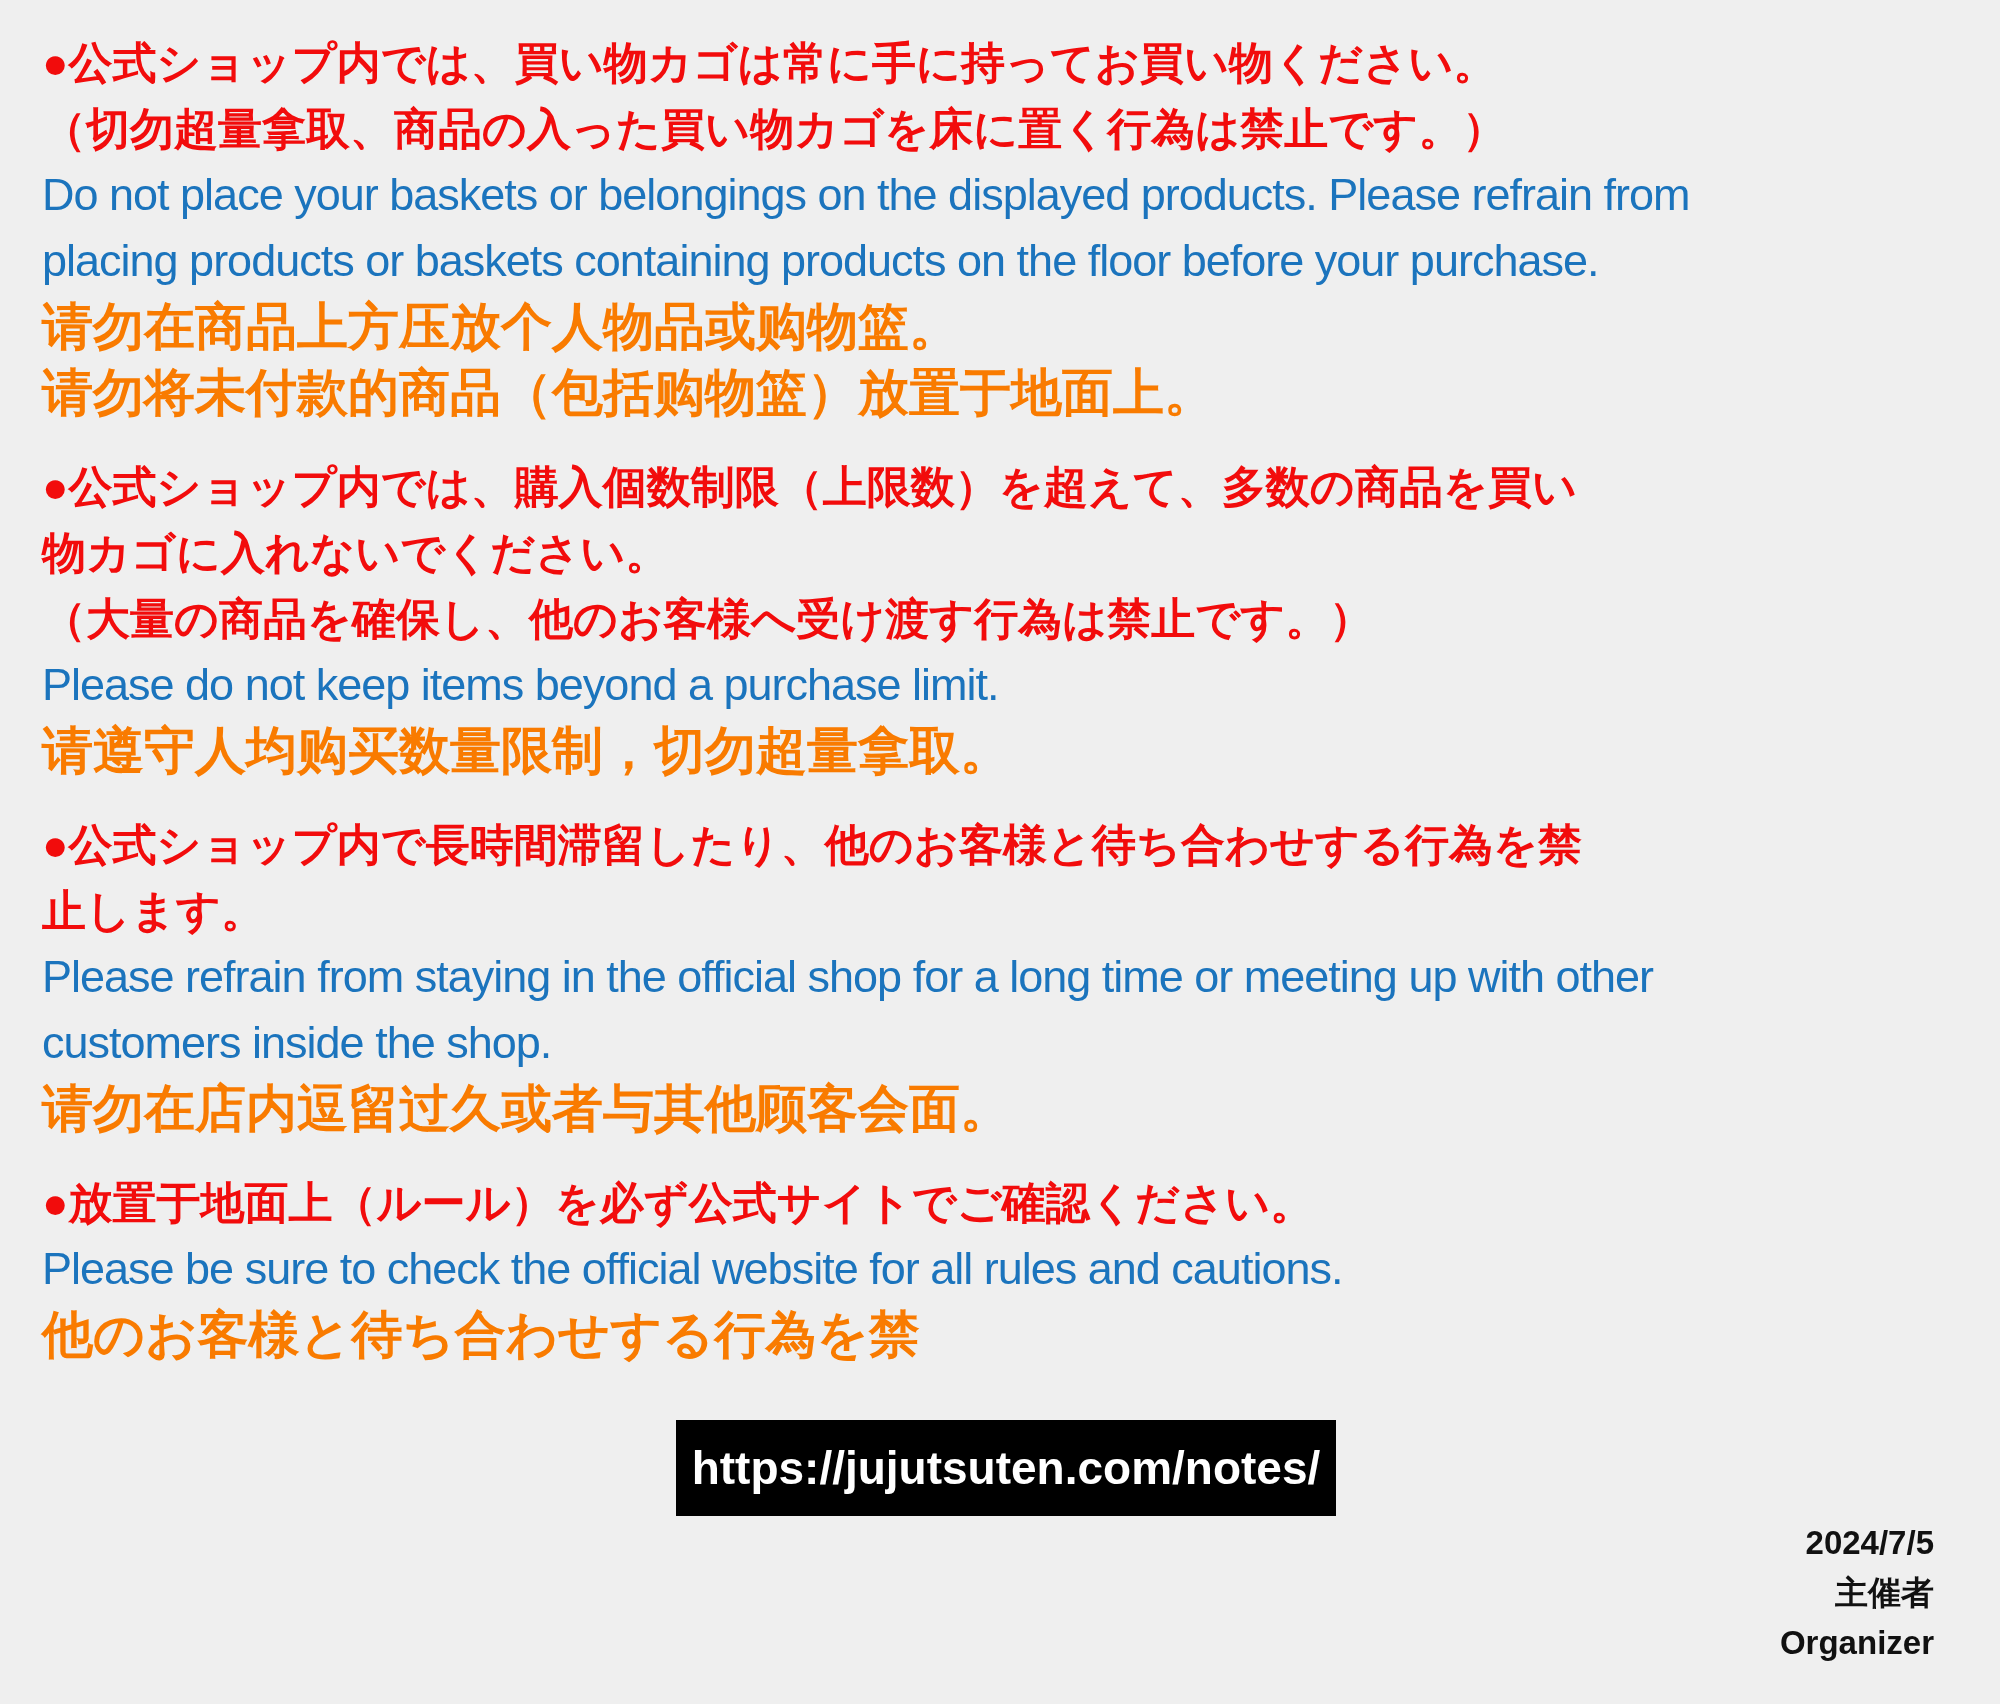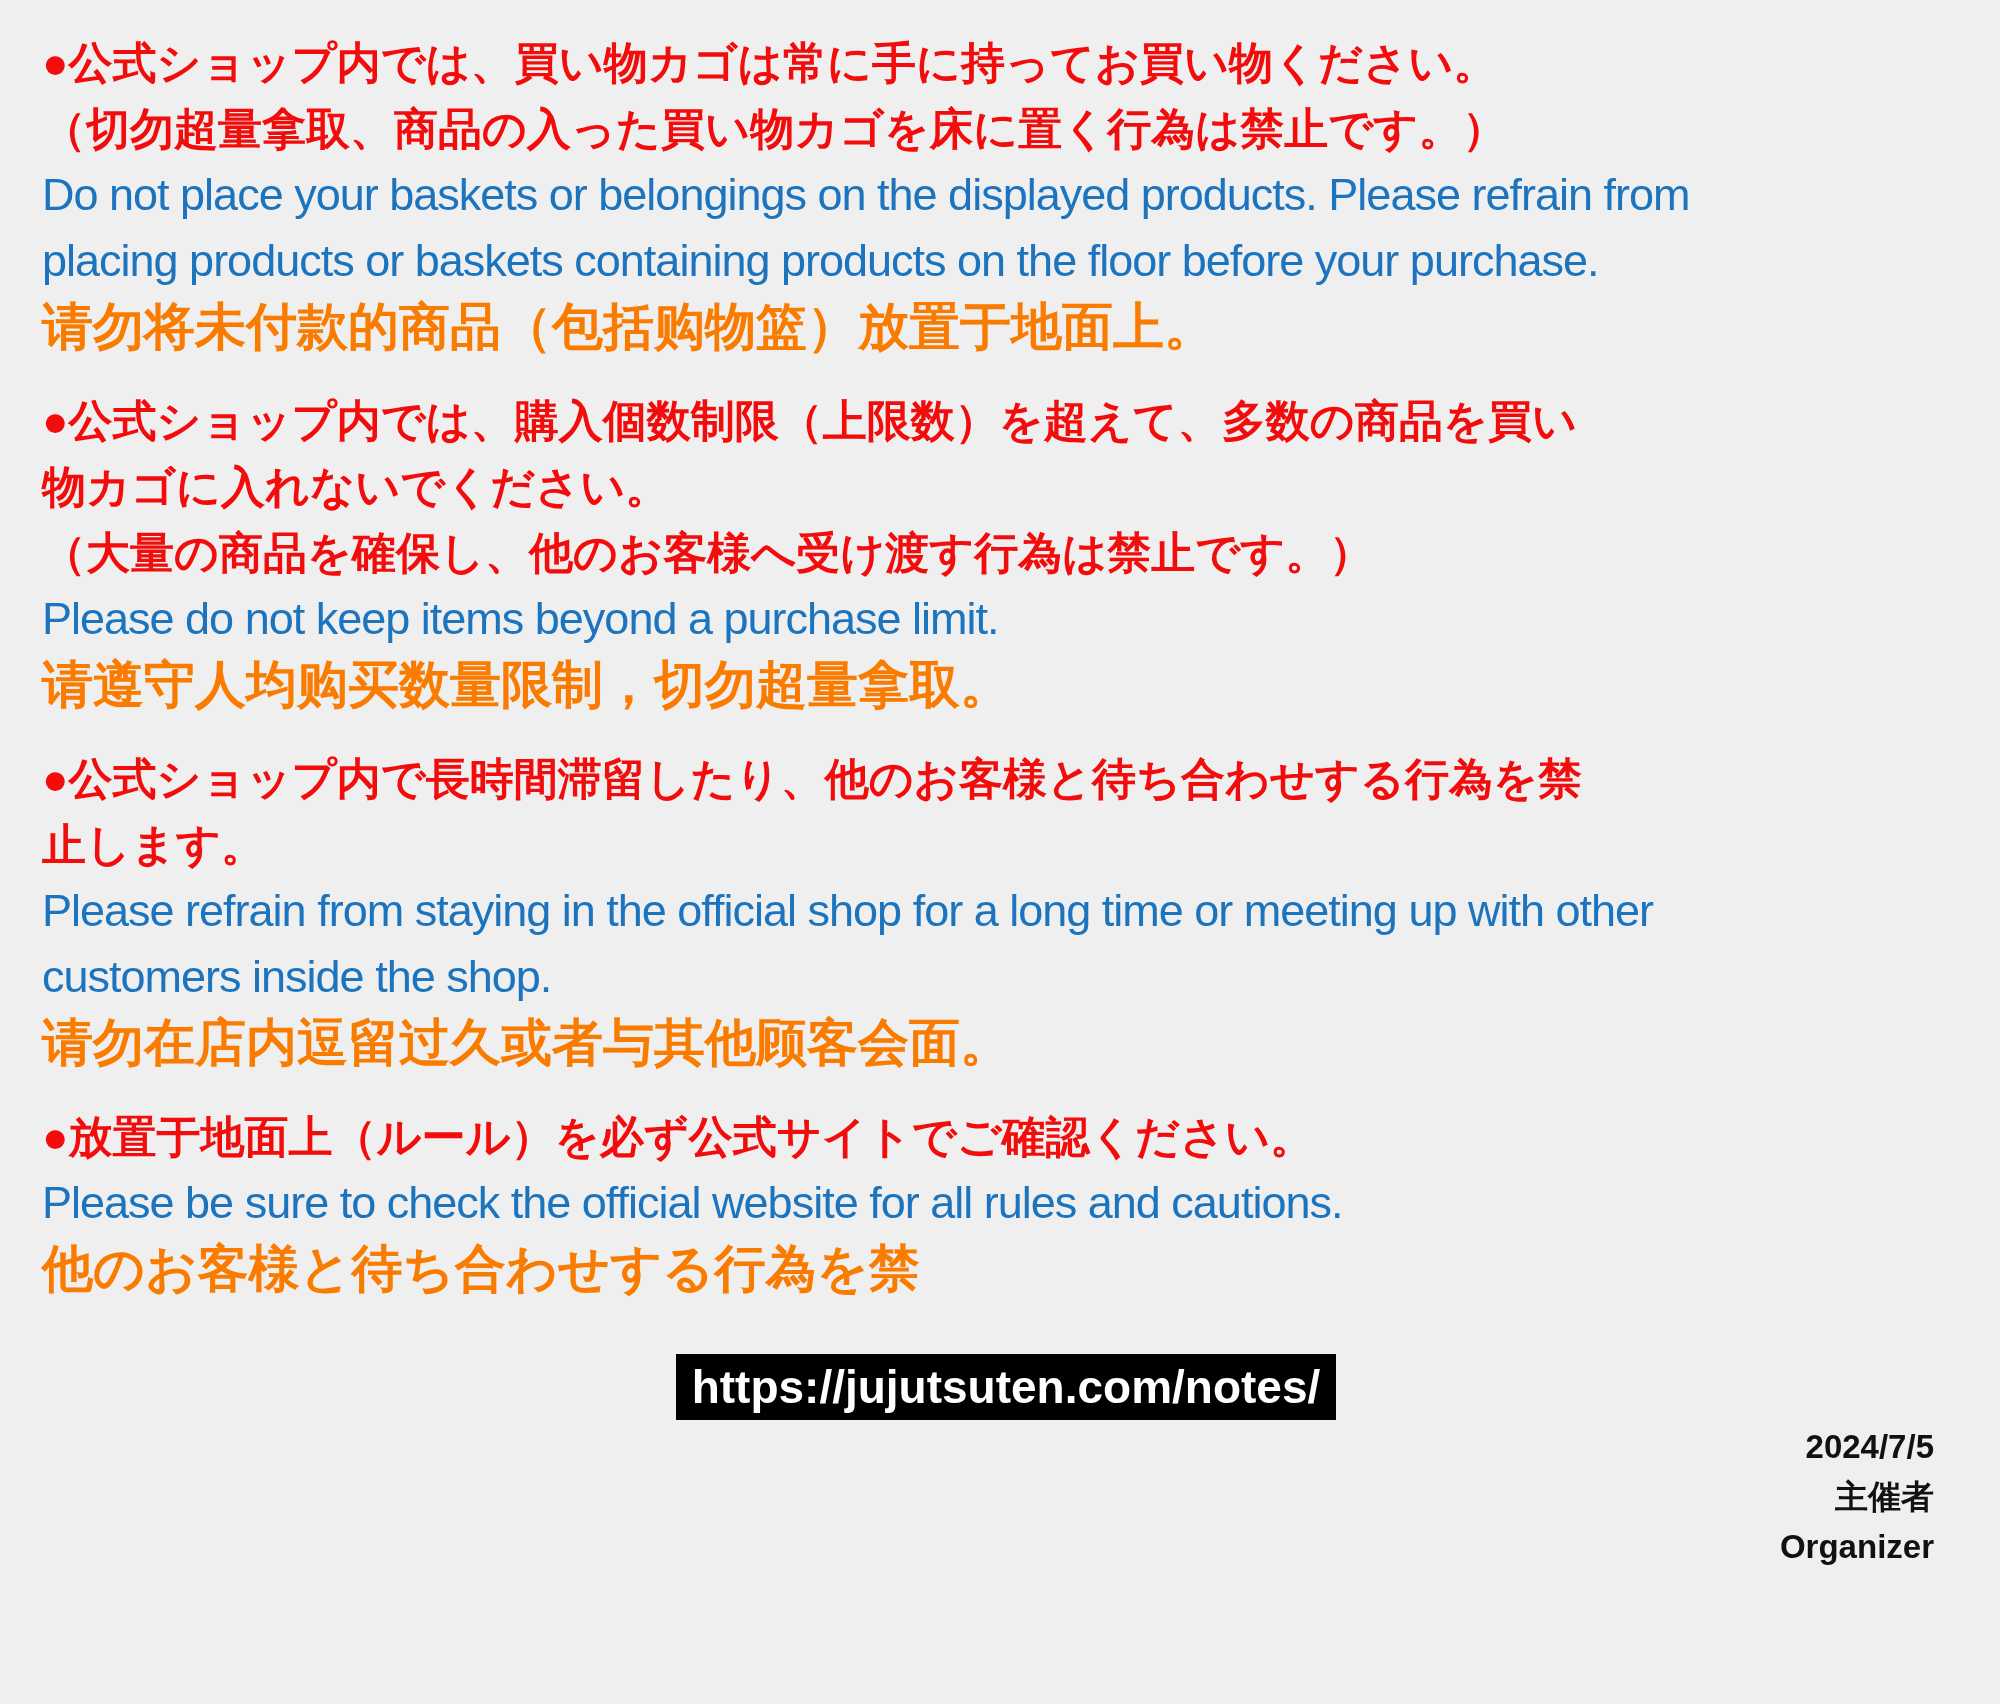--- a/index.html
+++ b/index.html
@@ -43,21 +43,21 @@
     text-align: center;
     margin-top: 52px;
   }
   .url-chip {
     display: inline-block;
     background: var(--url-background, #000000);
     color: var(--url-text, #ffffff);
     font-size: 46px;
     font-weight: 700;
     line-height: 56px;
-    padding: 5px 16px;
+    padding: 20px 16px;
     white-space: nowrap;
   }
   .footer {
     margin-top: 2px;
     padding-right: 36px;
     text-align: right;
     color: var(--footer-text, #111111);
     font-size: 33px;
     font-weight: 700;
     line-height: 50px;
@@ -66,20 +66,21 @@
 </head>
 <body>
 
 <div class="content">
 
   <div class="section">
     <div class="line ja">●公式ショップ内では、買い物カゴは常に手に持ってお買い物ください。</div>
     <div class="line ja">（切勿超量拿取、商品の入った買い物カゴを床に置く行為は禁止です。）</div>
     <div class="line en">Do not place your baskets or belongings on the displayed products. Please refrain from</div>
     <div class="line en">placing products or baskets containing products on the floor before your purchase.</div>
+    <div class="line zh">请勿在商品上方压放个人物品或购物篮。</div>
     <div class="line zh">请勿将未付款的商品（包括购物篮）放置于地面上。</div>
   </div>
 
   <div class="section">
     <div class="line ja">●公式ショップ内では、購入個数制限（上限数）を超えて、多数の商品を買い</div>
     <div class="line ja">物カゴに入れないでください。</div>
     <div class="line ja">（大量の商品を確保し、他のお客様へ受け渡す行為は禁止です。）</div>
     <div class="line en">Please do not keep items beyond a purchase limit.</div>
     <div class="line zh">请遵守人均购买数量限制，切勿超量拿取。</div>
   </div>

